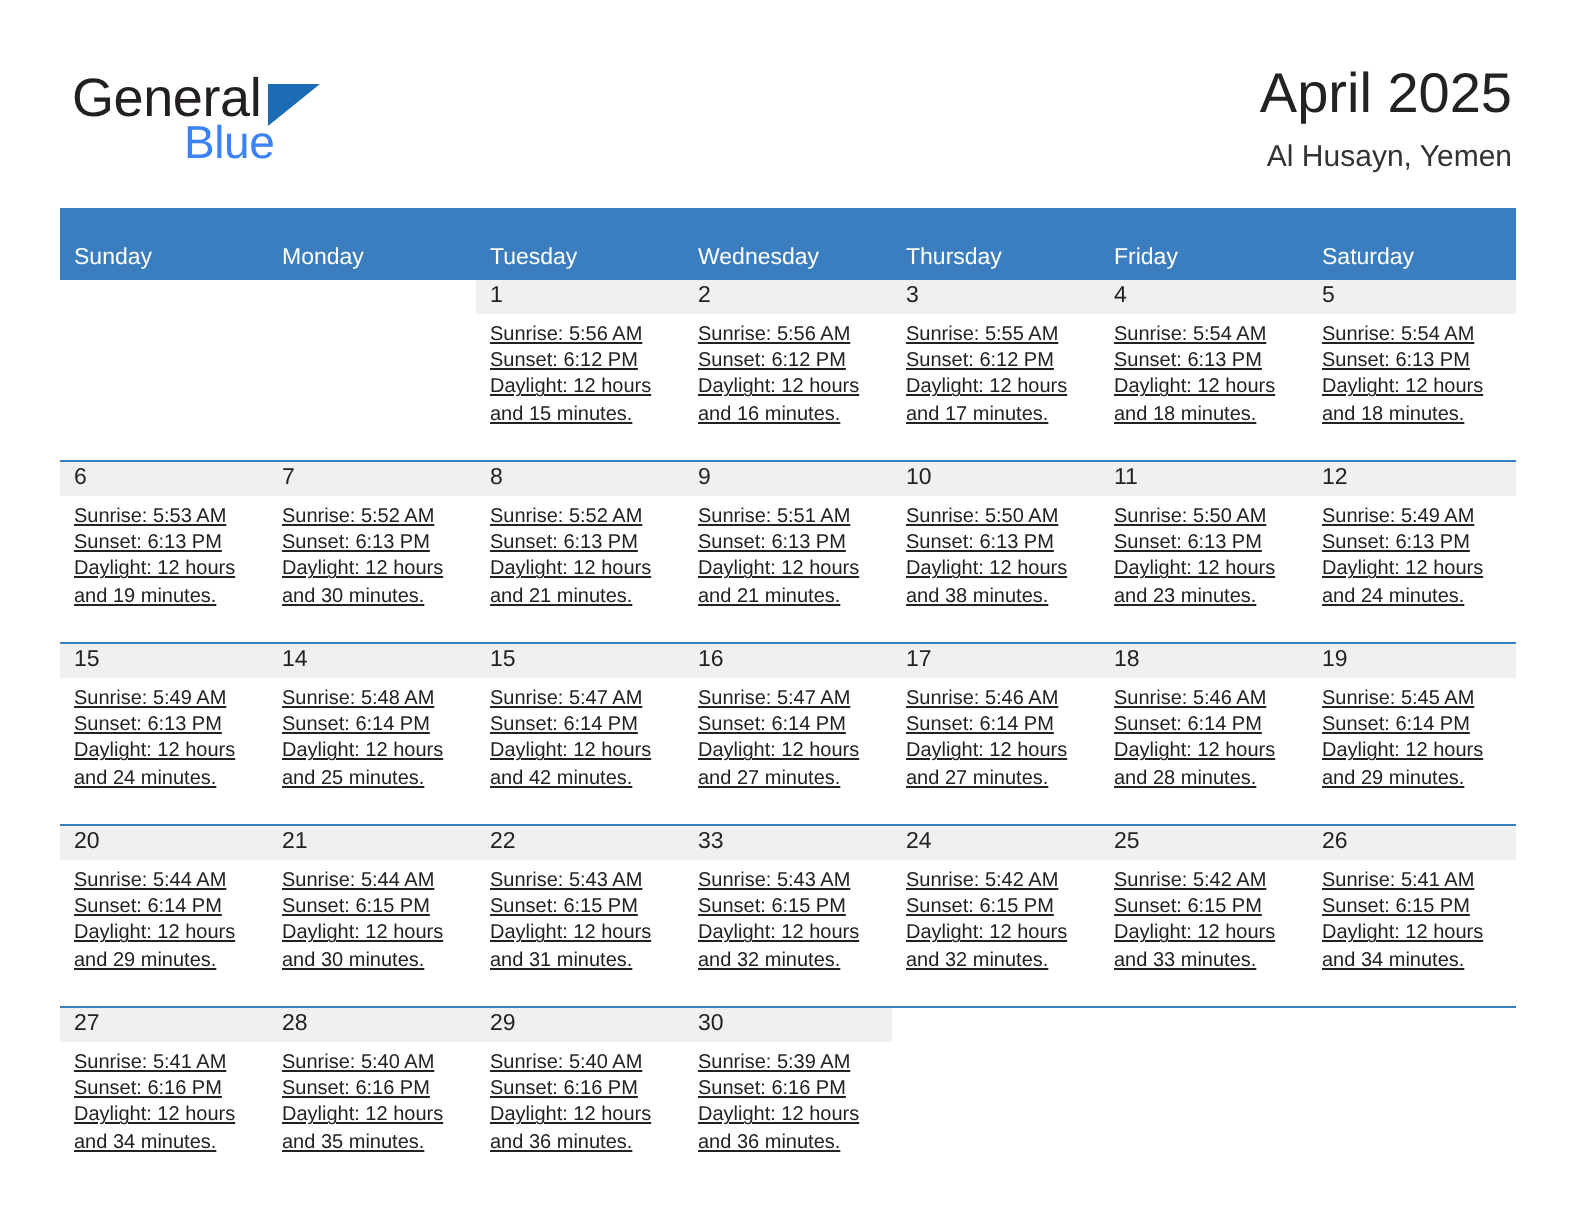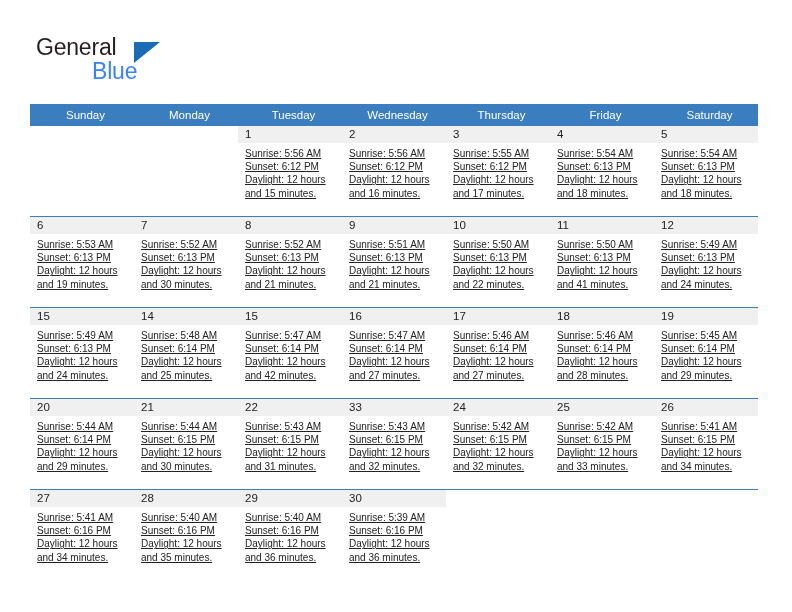--- a/index.html
+++ b/index.html
@@ -35,21 +35,21 @@
     position: absolute;
     left: 36px;
     top: 34px;
     width: 210px;
     height: 56px;
   }
   .brand-general {
     position: absolute;
     left: 0;
     top: 0;
-    font-size: 23px;
+    font-size: 27px;
     letter-spacing: -0.2px;
     color: #231f20;
     font-family: "Liberation Sans", sans-serif;
   }
   .brand-triangle {
     position: absolute;
     left: 98px;
     top: 8px;
     width: 0;
     height: 0;
@@ -93,22 +93,22 @@
     top: 104px;
     width: 728px;
     border-collapse: collapse;
     table-layout: fixed;
   }
   .cal th {
     background: #3b7ebf;
     color: #ffffff;
     font-weight: normal;
     font-size: 11.5px;
-    text-align: center;
-    padding: 5px 0 5px 7px;
+    text-align: left;
+    padding: 19px 0 5px 7px;
     height: 12px;
     line-height: 12px;
     border: none;
   }
   .cal td {
     vertical-align: top;
     padding: 0;
     border: none;
     width: 104px;
     height: 90px;
@@ -156,20 +156,24 @@
 <div class="page">
 
   <div class="top-band">
 
     <div class="brand">
       <span class="brand-general">General</span>
       <span class="brand-triangle"></span>
       <span class="brand-blue">Blue</span>
     </div>
 
+    <div class="title-block">
+      <div class="cal-title">April 2025</div>
+      <div class="cal-sub">Al Husayn, Yemen</div>
+    </div>
 
   </div>
 
   <table class="cal">
     <thead>
       <tr id="weekday-row">
           <th>Sunday</th>
           <th>Monday</th>
           <th>Tuesday</th>
           <th>Wednesday</th>
@@ -291,32 +295,32 @@
               </div>
             </div>
           </td>
           <td>
             <div class="cell filled">
               <div class="daynum-band">10</div>
               <div class="lines">
                 <div>Sunrise: 5:50 AM</div>
                 <div>Sunset: 6:13 PM</div>
                 <div>Daylight: 12 hours</div>
-                <div>and 22 minutes.</div>
+                <div>and 38 minutes.</div>
               </div>
             </div>
           </td>
           <td>
             <div class="cell filled">
               <div class="daynum-band">11</div>
               <div class="lines">
                 <div>Sunrise: 5:50 AM</div>
                 <div>Sunset: 6:13 PM</div>
                 <div>Daylight: 12 hours</div>
-                <div>and 41 minutes.</div>
+                <div>and 23 minutes.</div>
               </div>
             </div>
           </td>
           <td>
             <div class="cell filled">
               <div class="daynum-band">12</div>
               <div class="lines">
                 <div>Sunrise: 5:49 AM</div>
                 <div>Sunset: 6:13 PM</div>
                 <div>Daylight: 12 hours</div>

